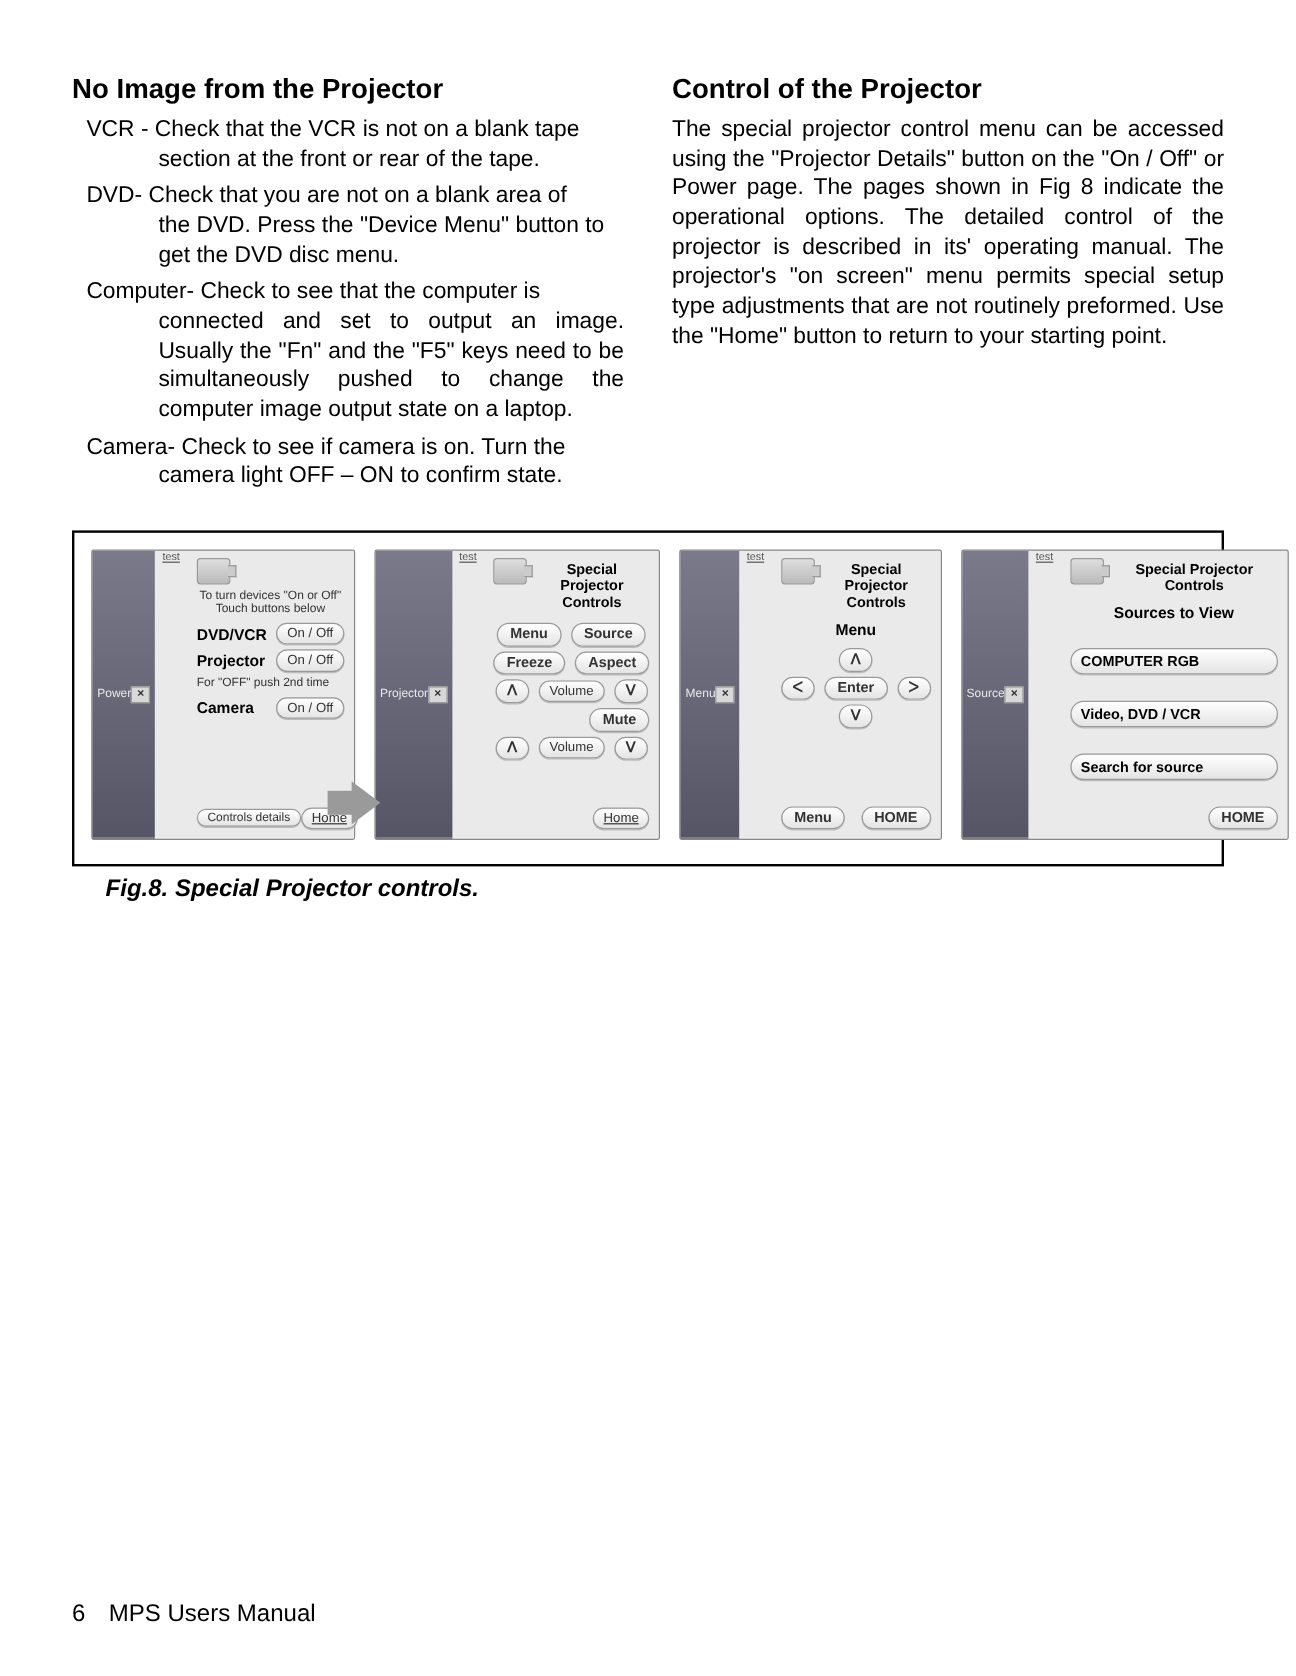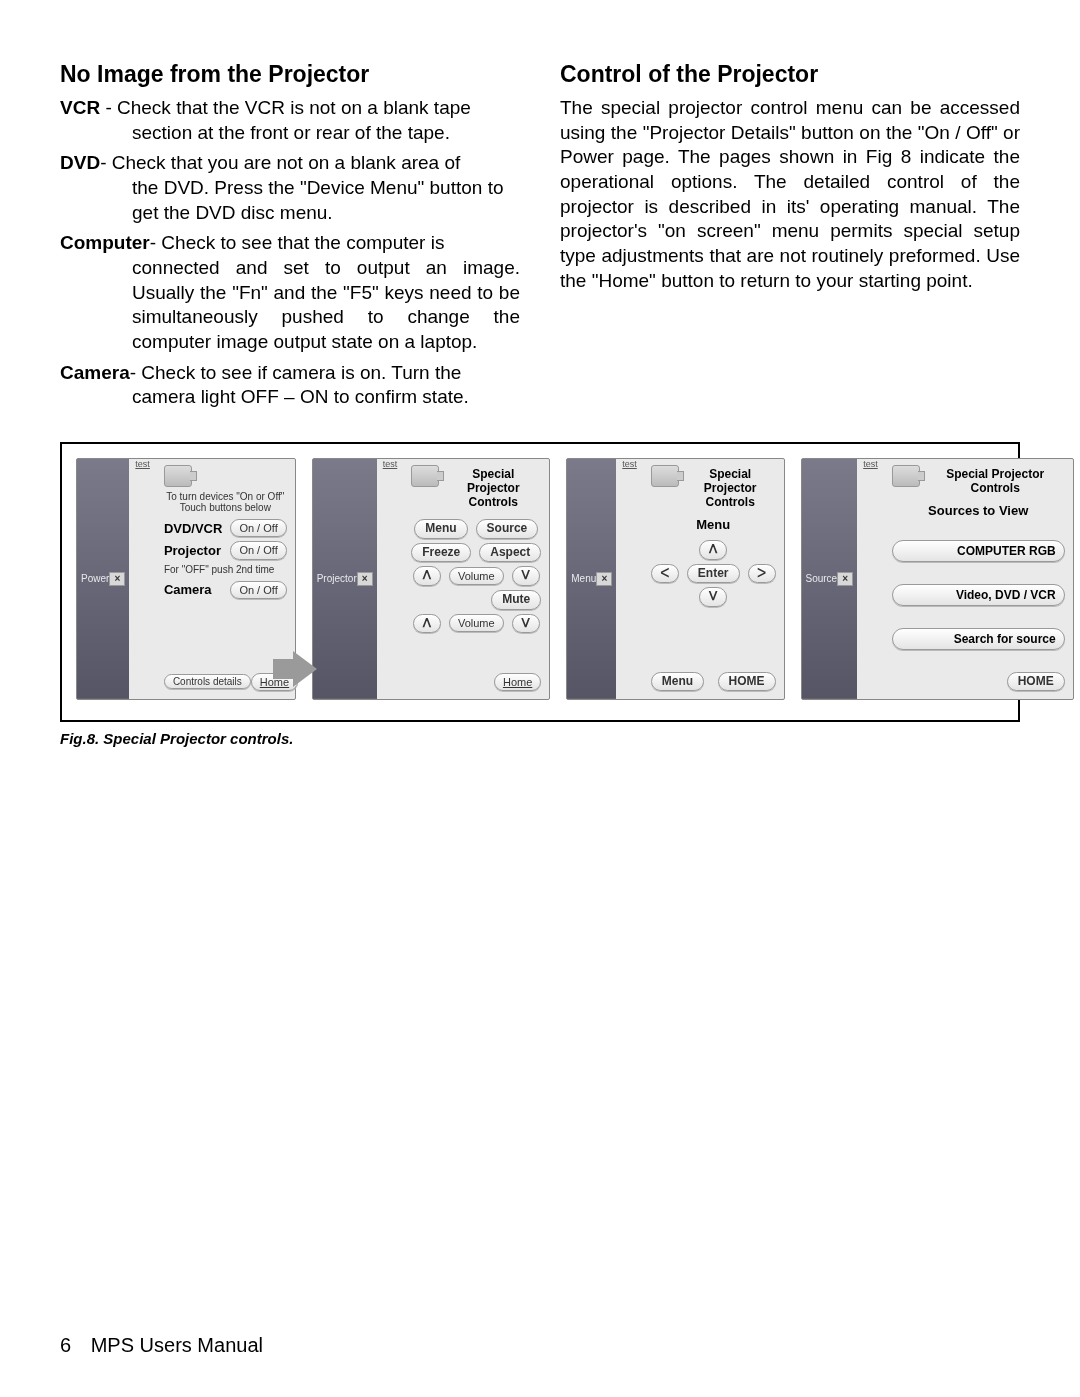--- a/index.html
+++ b/index.html
@@ -28,21 +28,22 @@
   }
   .h2 {
     font-size: 23px;
     font-weight: bold;
     margin: 0 0 6px 0;
   }
   .item {
     margin-bottom: 6px;
   }
   .item .lbl {
-    font-weight: bold;
+    font-weight: normal;
+    margin-left: 12px;
   }
   .item .desc-first {
     
   }
   .item .desc-rest {
     display: block;
     margin-left: 72px;
   }
   .justify {
     text-align: justify;
@@ -143,21 +144,21 @@
   .spc-title { font-weight:bold; font-size:12px; text-align:center; margin: 2px 0 6px 0; }
   .sub-title { font-weight:bold; font-size:13px; text-align:center; margin: 2px 0 8px 0; }
   .widebtn {
     display:block;
     border: 1px solid #9a9a9a;
     border-radius: 12px;
     background: linear-gradient(#fff,#e4e4e4);
     padding: 3px 8px;
     font-size: 12px;
     font-weight: bold;
-    text-align:right;
+    text-align:left;
     margin: 22px auto;
     width: 155px;
     box-shadow: 0 1px 0 #bbb;
   }
   .footer-row {
     position:absolute;
     left:8px; right:8px; bottom:8px;
     display:flex;
     justify-content:space-between;
     align-items:center;
@@ -174,22 +175,23 @@
   .arrow-right:before{
     content:"";
     position:absolute;
     left:-44px; top:-10px;
     width:22px; height:20px;
     background:#9a9a9a;
   }
   .figcap {
     font-style: italic;
     font-weight: bold;
-    font-size: 15px;
+    font-size: 20px;
     margin-top: 8px;
+    margin-left: 28px;
   }
   .page-footer {
     position: absolute;
     bottom: 40px;
     left: 60px;
     font-size: 20px;
   }
   .page-footer .pn {
     margin-right: 14px;
   }

